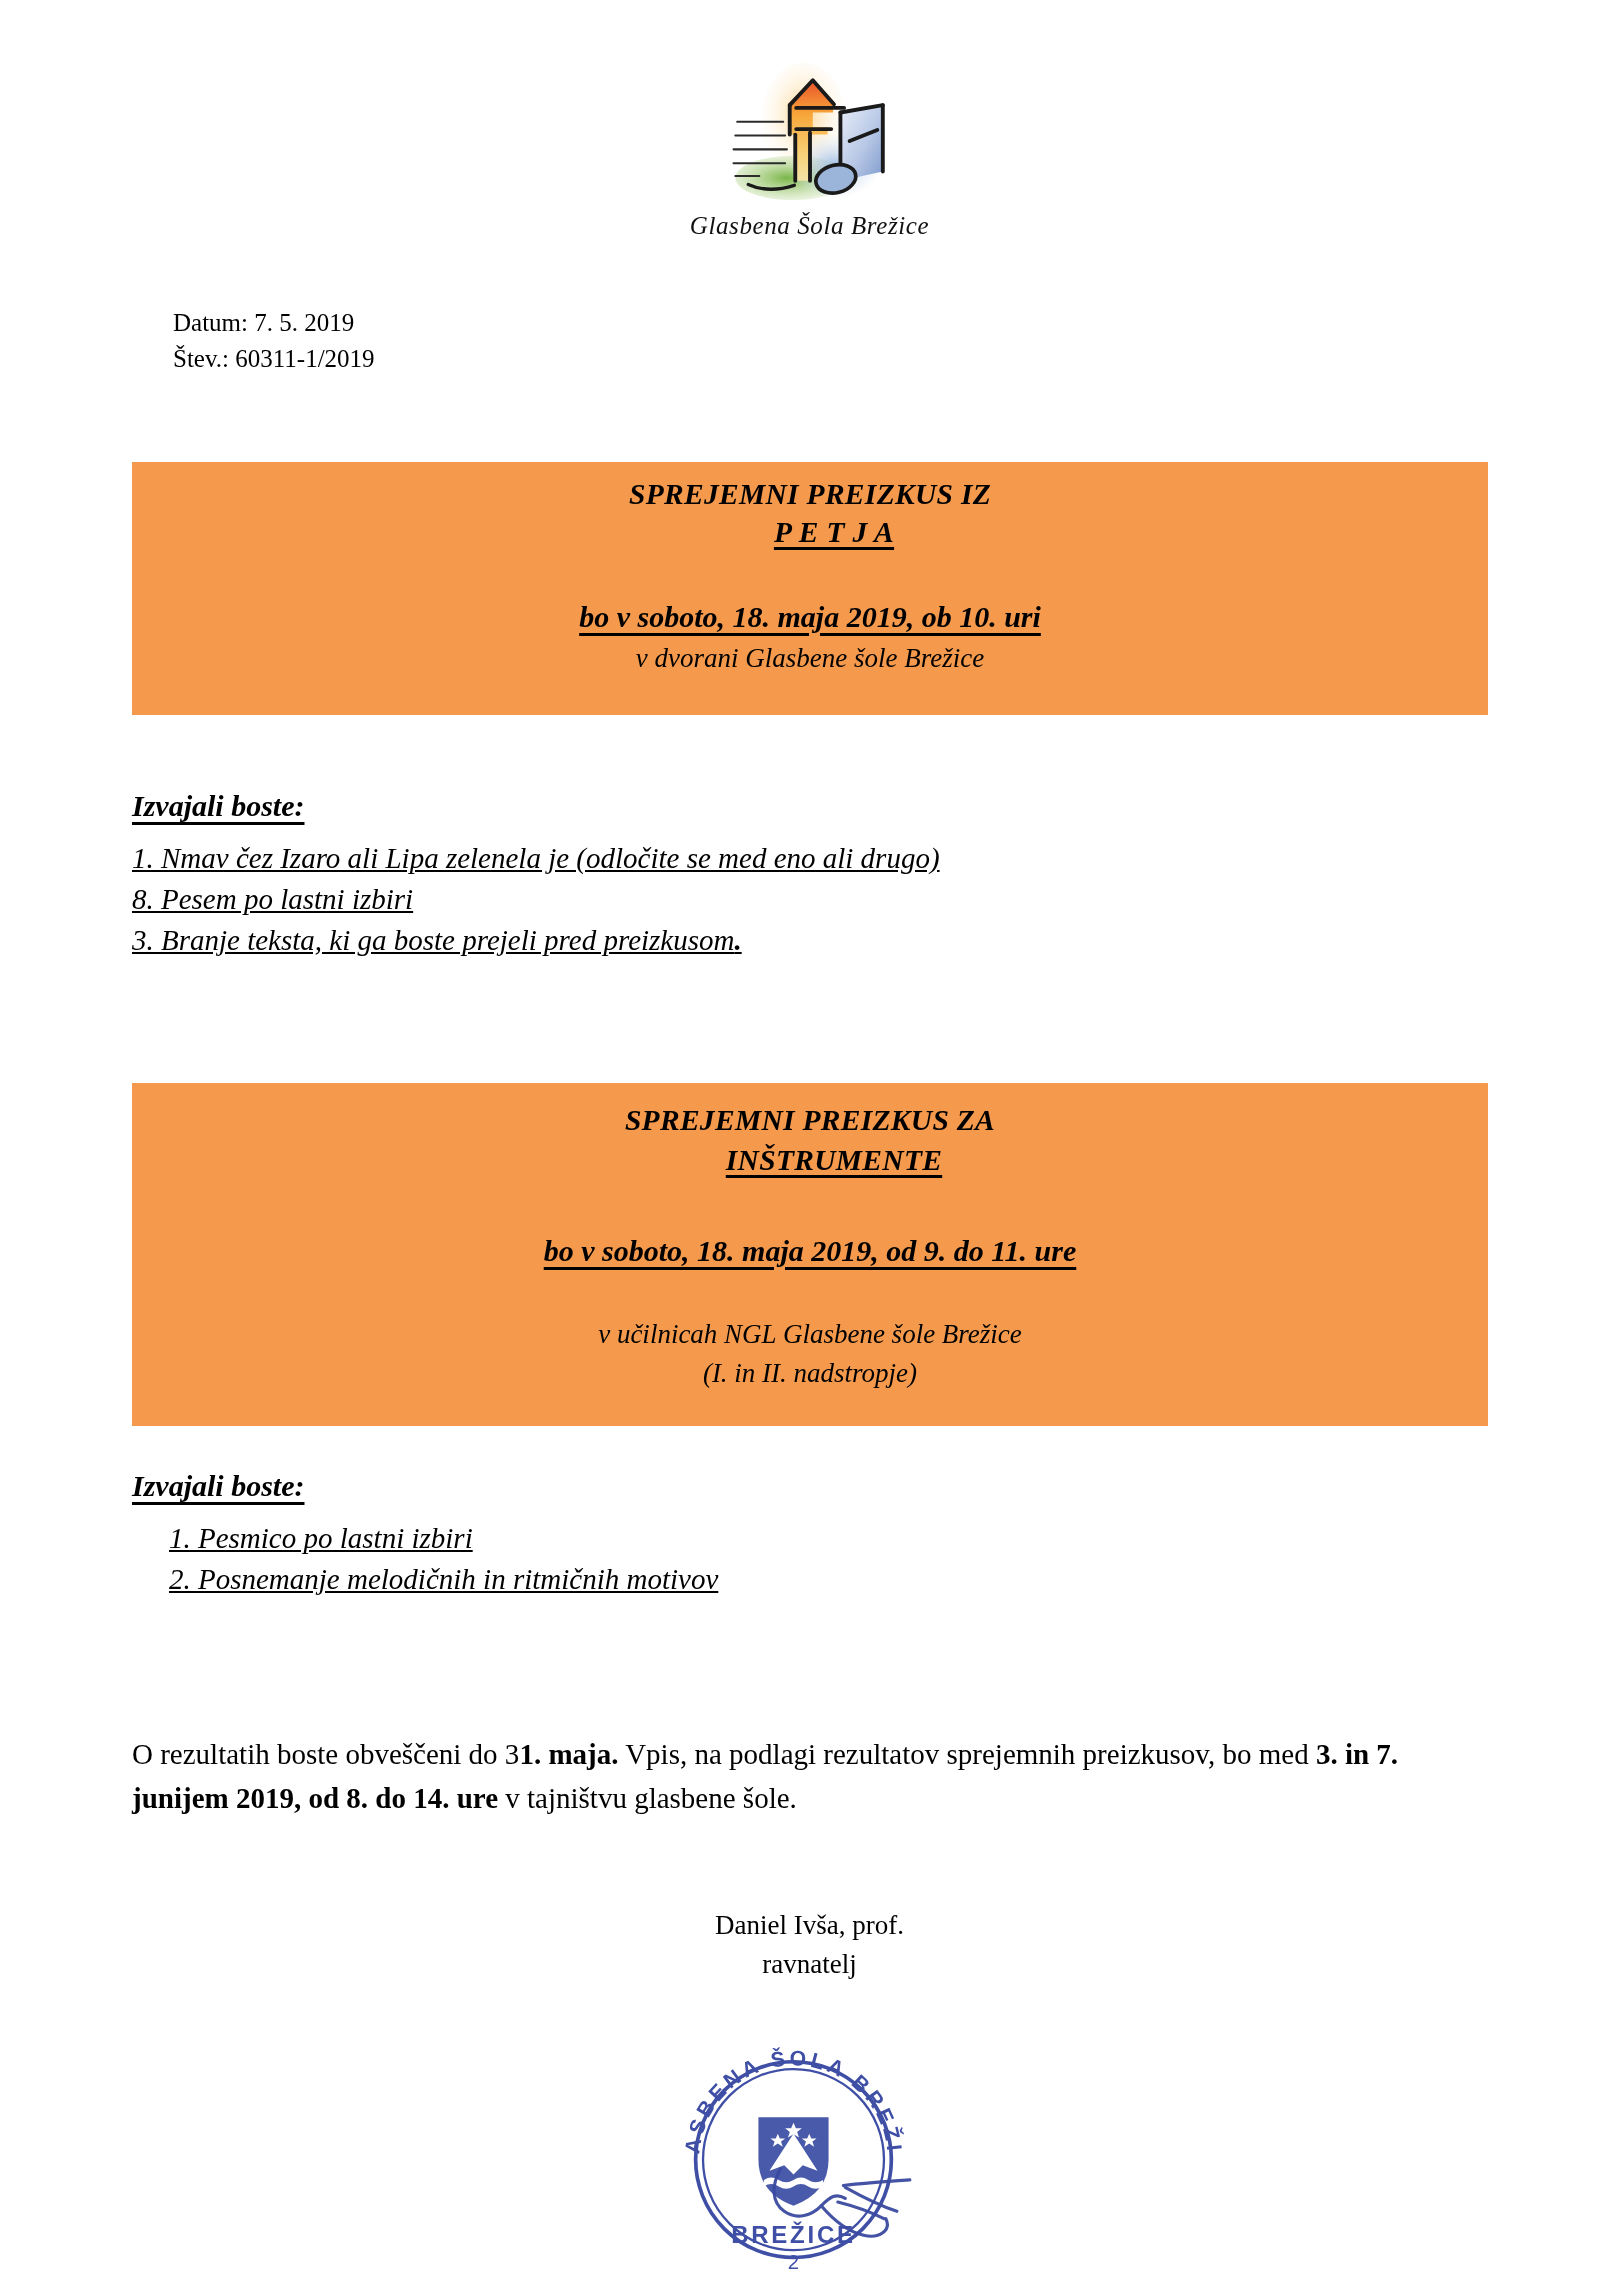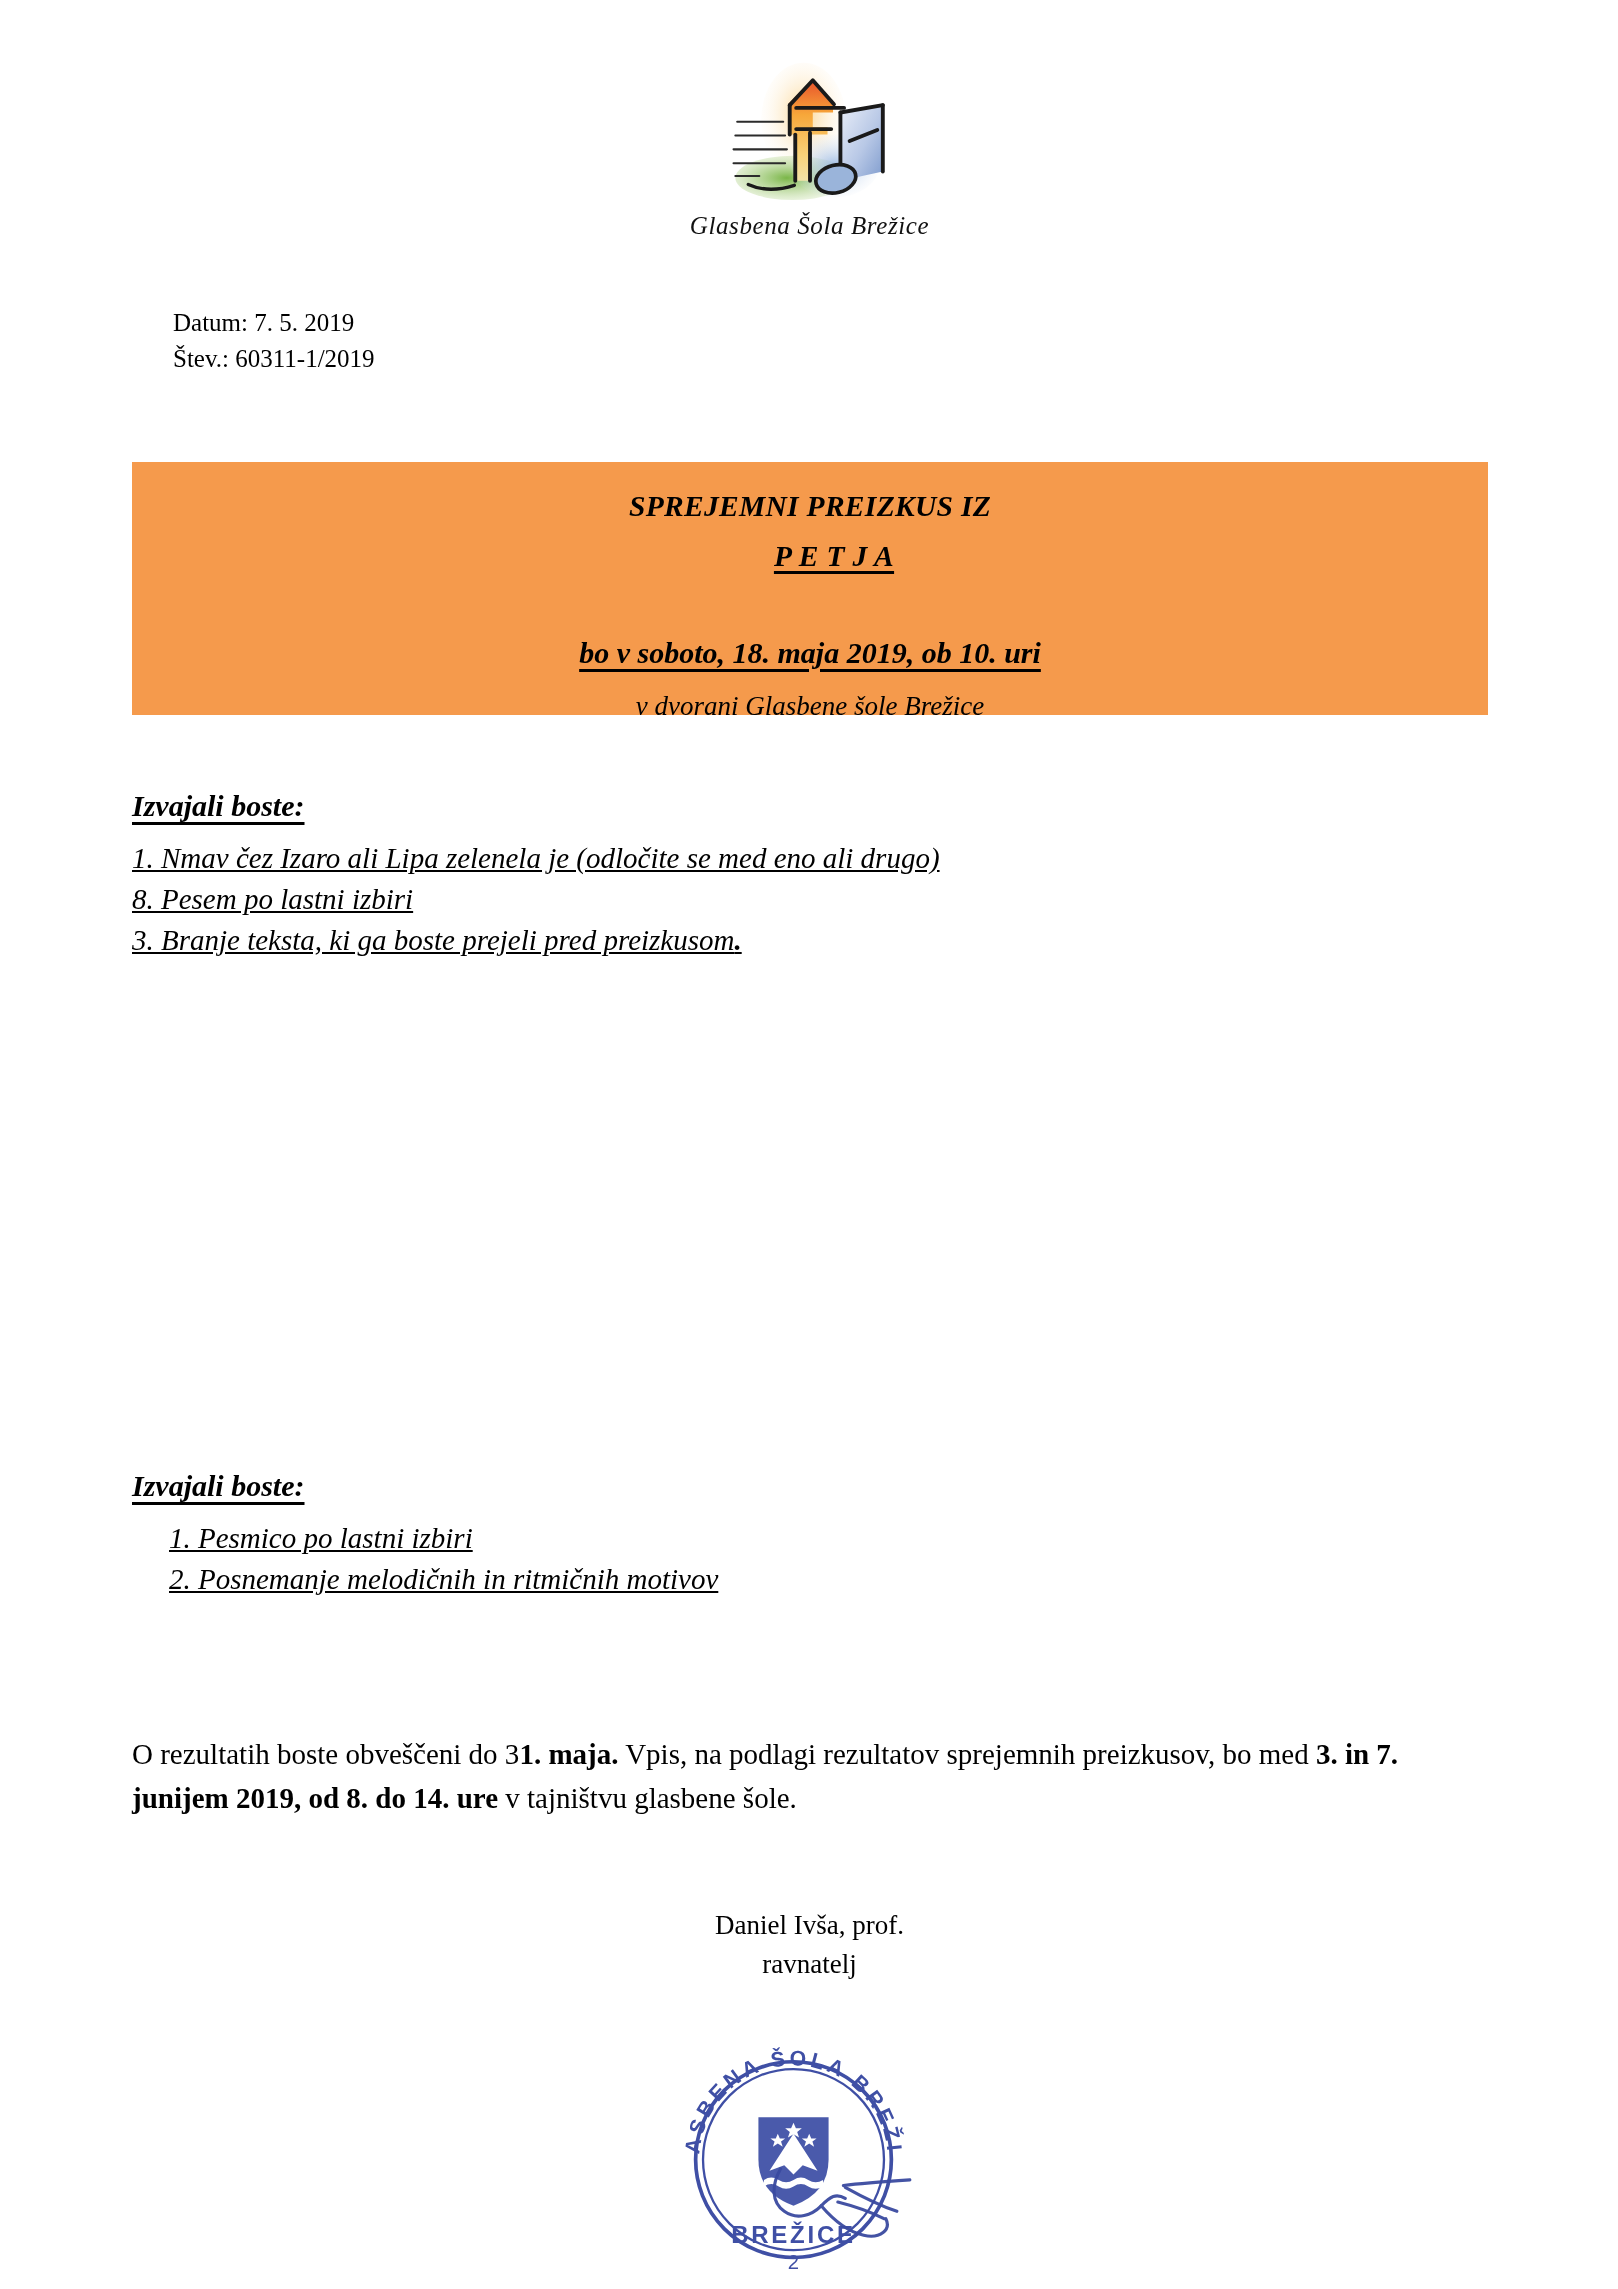--- a/index.html
+++ b/index.html
@@ -66,21 +66,20 @@
     box-sizing: border-box;
     text-align: center;
   }
   #banner-voice { top: 462px; height: 253px; }
   #banner-instr { top: 1083px; height: 343px; }
 
   .banner-line {
     font-weight: bold;
     font-style: italic;
     line-height: 1.22;
-    margin-top: 12px;
   }
   .b-title {
     font-size: 29.5px;
     letter-spacing: 0.3px;
   }
   .b-title-u {
     font-size: 29.5px;
     letter-spacing: 0.3px;
     text-decoration: underline;
     text-underline-offset: 4.6px;
@@ -258,20 +257,27 @@
     <div class="banner-line b-where row-4">v dvorani  Glasbene šole Brežice</div>
   </div>
 
   <div class="section-heading" id="heading-voice">Izvajali boste:</div>
   <div class="task-list" id="list-voice">
     <div>1. Nmav čez Izaro  ali  Lipa  zelenela je (odločite se med eno ali drugo)</div>
     <div>8. Pesem po lastni izbiri</div>
     <div><span>3. Branje teksta, ki ga boste prejeli pred preizkusom</span><b>.</b></div>
   </div>
 
+  <div class="banner" id="banner-instr">
+    <div class="banner-line b-title row-1">SPREJEMNI PREIZKUS ZA</div>
+    <div class="banner-line b-title-u row-2">INŠTRUMENTE</div>
+    <div class="banner-line b-when row-3">bo v soboto, 18. maja 2019, od 9. do 11. ure</div>
+    <div class="banner-line b-where row-4">v učilnicah NGL  Glasbene šole Brežice</div>
+    <div class="banner-line b-where row-5">(I. in II. nadstropje)</div>
+  </div>
 
   <div class="section-heading" id="heading-instr">Izvajali boste:</div>
   <div class="task-list" id="list-instr">
     <div>1. Pesmico po lastni izbiri</div>
     <div>2. Posnemanje melodičnih in ritmičnih motivov</div>
   </div>
 
   <div class="results"><span>O rezultatih boste obveščeni do 3</span><b>1. maja.</b><span> Vpis, na podlagi rezultatov sprejemnih preizkusov, bo med </span><b>3. in 7. junijem 2019, od  8. do 14. ure</b><span> v tajništvu glasbene šole.</span></div>
 
   <div class="signature">

